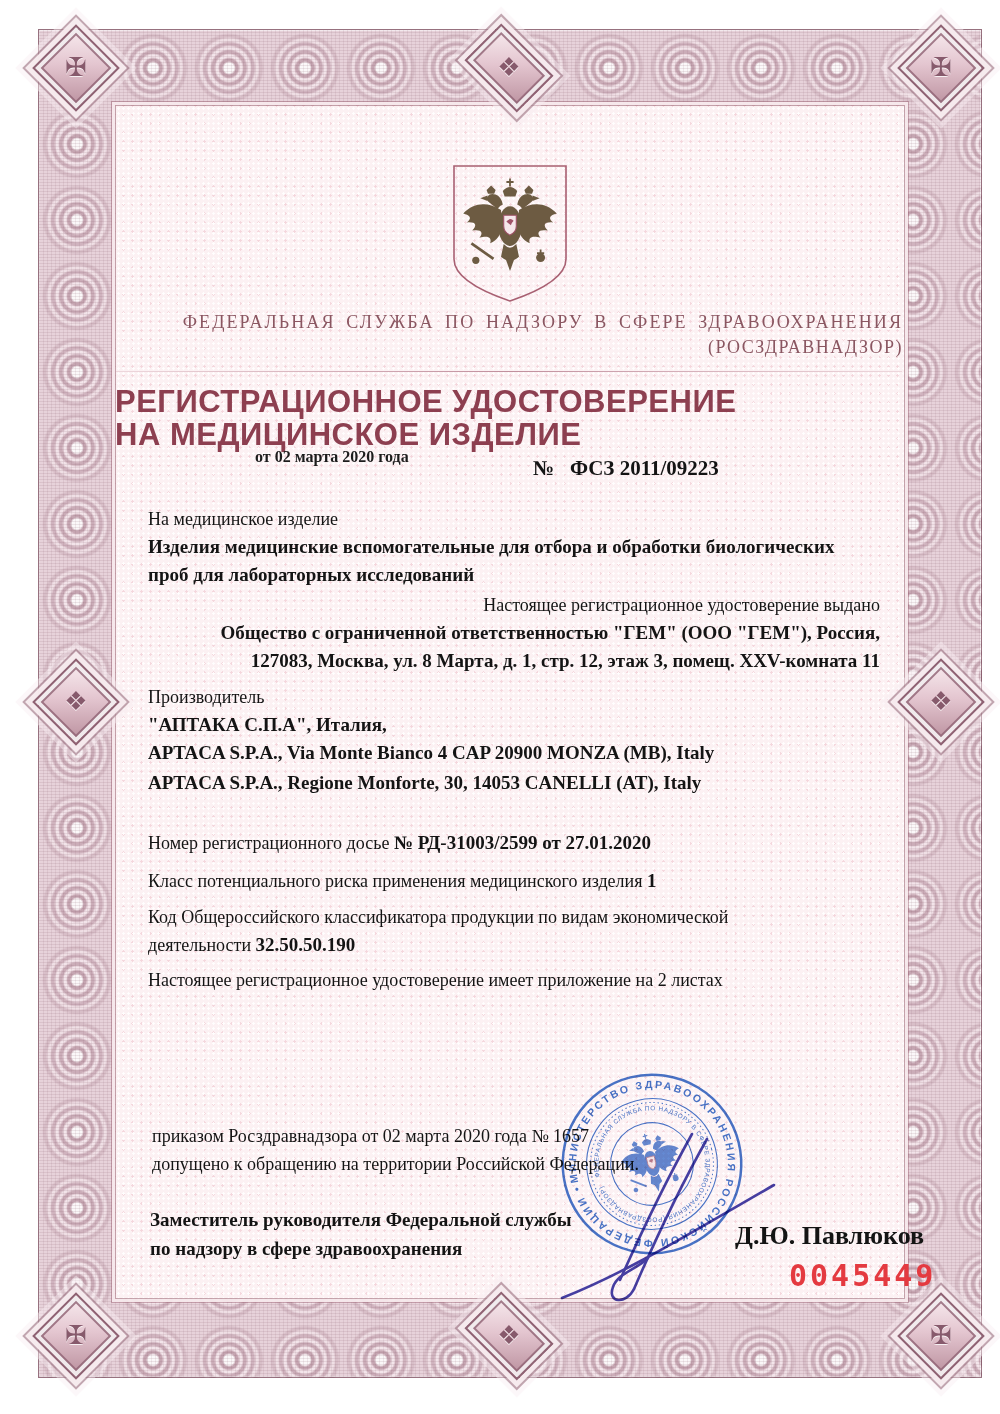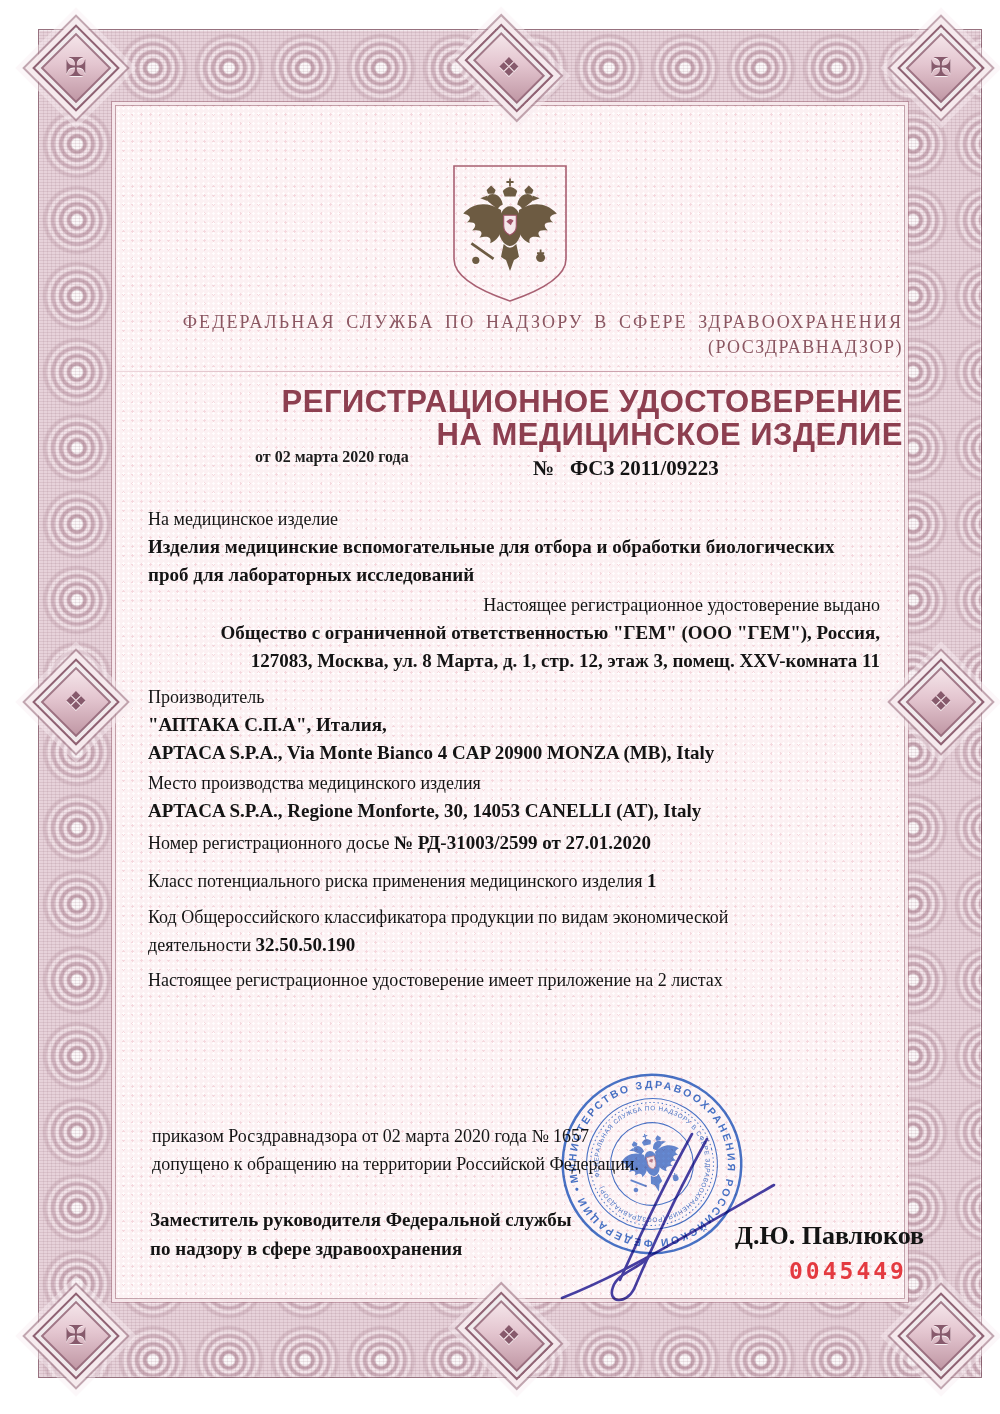--- a/index.html
+++ b/index.html
@@ -69,21 +69,21 @@
     position:absolute; left:115px; width:788px; text-align:right;
     color:#8a5661; font-size:18px; letter-spacing:2.1px; word-spacing:4px;
   }
   #authority-1{top:312px;}
   #authority-2{top:337px; letter-spacing:1.5px;}
   #header-rule{
     position:absolute; left:116px; top:371px; width:786px; height:1px;
     background:linear-gradient(90deg, rgba(196,140,155,.25), rgba(172,110,128,.75), rgba(196,140,155,.25));
   }
   .doc-title{
-    position:absolute; left:115px; width:788px; text-align:right;
+    position:absolute; left:115px; width:788px; text-align:left;
     font-family:"Liberation Sans","DejaVu Sans",sans-serif;
     font-weight:700; color:#8d3f50; font-size:31px; letter-spacing:.5px;
   }
   #title-1{top:384px;}
   #title-2{top:417px;}
   #title-date{
     position:absolute; left:255px; top:448px; font-weight:700; color:#1c1c1c;
     font-size:16px;
   }
   #title-number{
@@ -99,21 +99,21 @@
   #p-okpd{top:903px;} #p-annex{top:966px;}
   
   #p-order{top:1122px; left:152px;}
   #p-signer{top:1205px; left:150px; width:480px; font-weight:700; font-size:19px; line-height:29px;}
   #signer-name{
     position:absolute; left:735px; top:1221px; font-weight:700; font-size:26px; color:#141414;
   }
   #serial{
     position:absolute; left:789px; top:1258px;
     font-family:"DejaVu Sans Mono","Liberation Mono",monospace;
-    font-size:23px; letter-spacing:3px; color:#e43a40; font-weight:700;
+    font-size:30px; letter-spacing:3px; color:#e43a40; font-weight:700;
   }
   
   #stamp{
     position:absolute; left:556px; top:1068px; width:192px; height:192px;
     transform:rotate(-14deg); opacity:.88; mix-blend-mode:multiply;
   }
   #signature{
     position:absolute; left:540px; top:1112px; width:290px; height:195px;
     mix-blend-mode:multiply;
   }
@@ -220,21 +220,20 @@
     <div class="b">127083, Москва, ул. 8 Марта, д. 1, стр. 12, этаж 3, помещ. XXV-комната 11</div>
   </div>
 
   <div class="para" id="p-manufacturer">
     <div>Производитель</div>
     <div class="b">"АПТАКА С.П.А", Италия,</div>
     <div class="b">APTACA S.P.A., Via Monte Bianco 4 CAP 20900 MONZA (MB), Italy</div>
   </div>
 
   <div class="para" id="p-site">
-    <div>Место производства медицинского изделия</div>
     <div class="b">APTACA S.P.A., Regione Monforte, 30, 14053 CANELLI (AT), Italy</div>
   </div>
 
   <div class="para" id="p-dossier">
     <span>Номер регистрационного досье</span>
     <span class="b">№ РД-31003/2599 от 27.01.2020</span>
   </div>
 
   <div class="para" id="p-risk">
     <span>Класс потенциального риска применения медицинского изделия</span>

